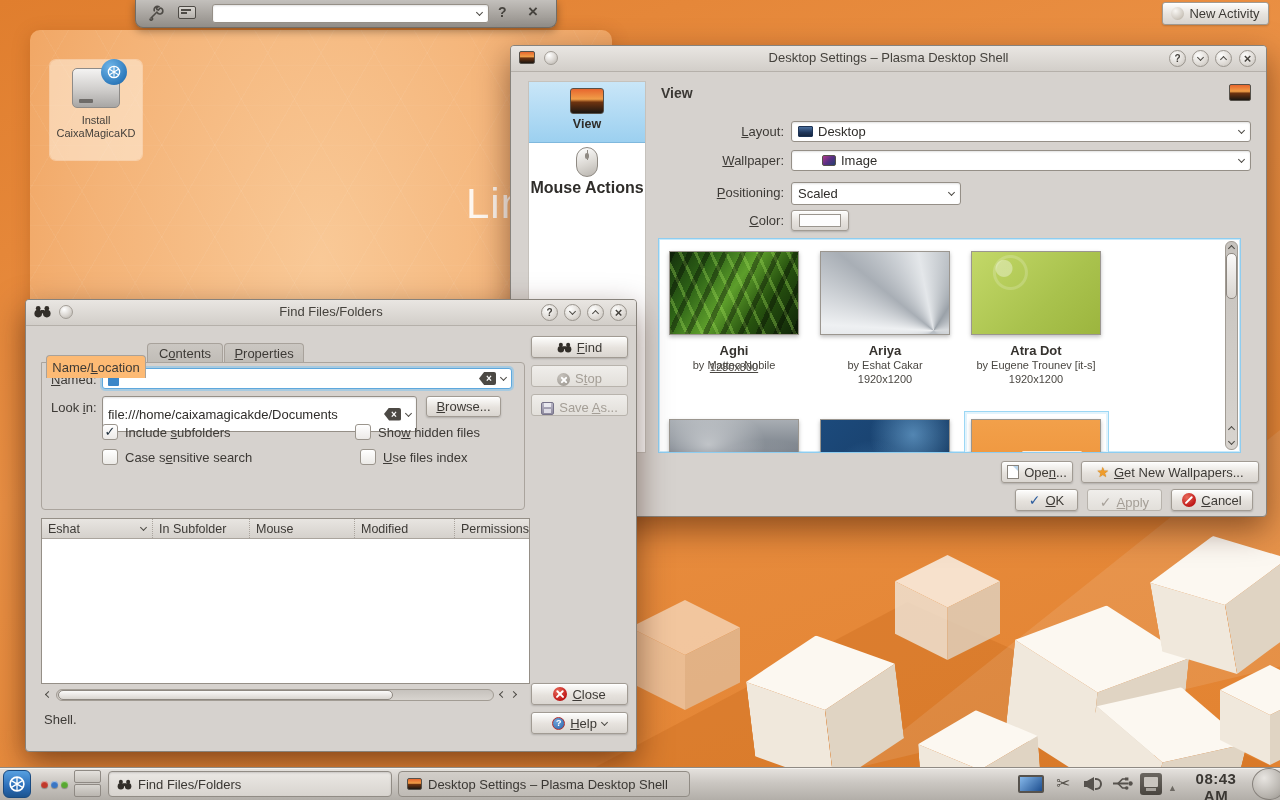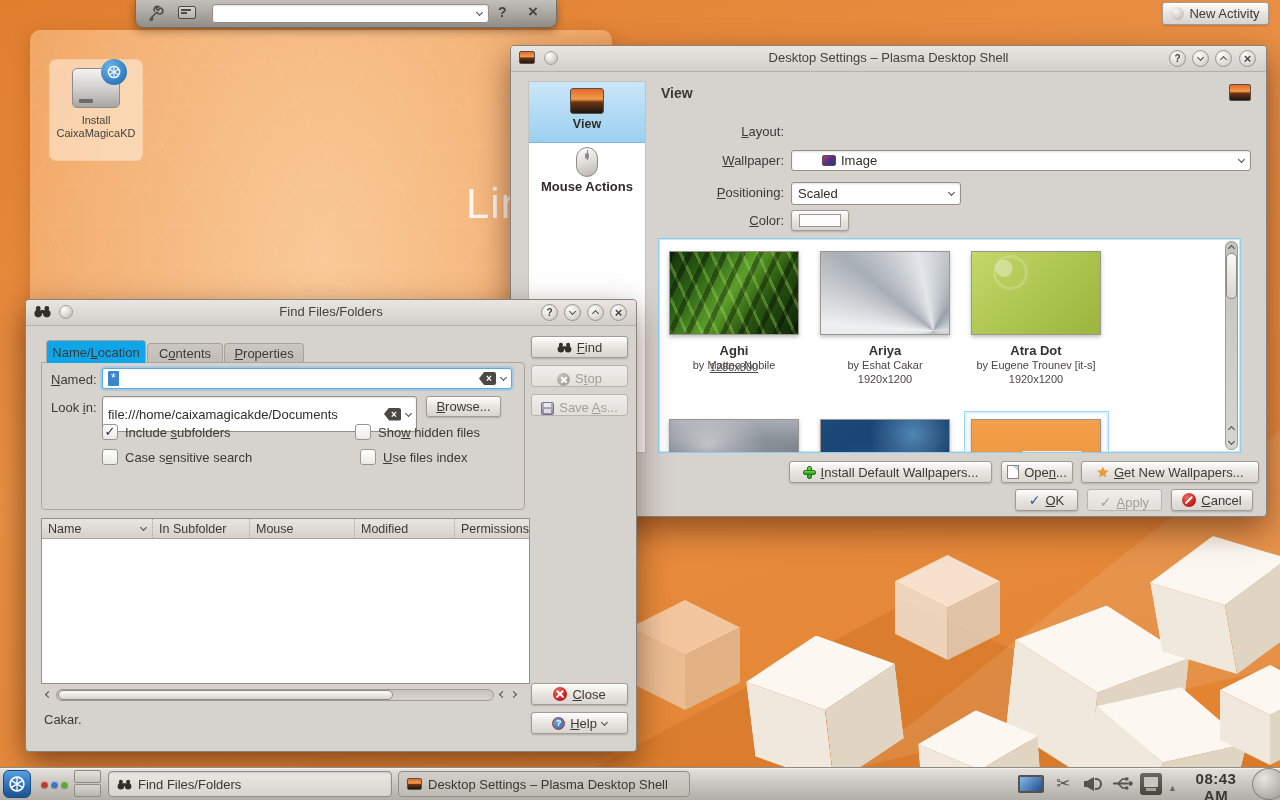--- a/index.html
+++ b/index.html
@@ -107,21 +107,21 @@
   .doc::before{content:"";position:absolute;right:0;top:0;border-style:solid;border-width:0 5px 5px 0;border-color:transparent #b9d4ea transparent transparent;}
   .helpic{width:13px;height:13px;border-radius:50%;background:radial-gradient(circle at 35% 30%,#6fa6dd,#2a62a8);border:1px solid #b03030;
     display:flex;align-items:center;justify-content:center;box-sizing:border-box;}
   .helpic::before{content:"?";color:#fff;font-size:9px;font-weight:bold;}
   .wrench svg,.usb svg,.emblem svg{display:block;}
   .scissors::before{content:"✂";font-size:17px;color:#545049;}
   .triup::before{content:"▲";font-size:9px;color:#6d6963;}
   
   .tab{position:absolute;border:1px solid #a8a29b;border-bottom:none;border-radius:4px 4px 0 0;
     display:flex;align-items:center;justify-content:center;font-size:13px;color:#3d3a36;box-sizing:border-box;}
-  .tab.active{background:#0ea5e9;height:23px;z-index:3;}
+  .tab.active{background:#fdba74;height:23px;z-index:3;margin-top:15px;}
   .tab.inactive{background:linear-gradient(#cbc7c2,#c0bcb6);height:20px;}
   
   .thead{display:flex;background:linear-gradient(#e8e5e1,#d5d1cc);border-bottom:1px solid #aaa49d;height:19px;font-size:12.5px;color:#3d3a36;}
   .thead .hc{display:flex;align-items:center;padding:0 6px;box-sizing:border-box;border-left:1px dotted #aaa49d;white-space:nowrap;overflow:hidden;}
   .thead .hc:first-child{border-left:none;}
   
   .sb-track{background:linear-gradient(#c6c2bd,#d8d4cf);border:1px solid #a29c94;border-radius:6px;box-sizing:border-box;}
   .sb-thumb{background:linear-gradient(#fbfaf9,#d9d5d0);border:1px solid #8e8881;border-radius:5px;box-sizing:border-box;}
   .sb-btn{position:absolute;display:flex;align-items:center;justify-content:center;width:12px;height:12px;}
   
@@ -255,28 +255,34 @@
     <span class="tbtn glyph-x" style="right:10px;"></span>
   </div>
 
   <div class="abs" style="left:17px;top:35px;width:118px;height:372px;background:#fff;border:1px solid #c6c2bc;box-sizing:border-box;">
     <div class="abs" style="left:0;top:0;width:116px;height:60px;background:linear-gradient(#c9e6f8,#9cd0f0);border-bottom:1px solid #7fb8dd;display:flex;flex-direction:column;align-items:center;">
       <span class="mon" style="width:34px;height:26px;margin-top:6px;border-radius:3px;"></span>
       <span style="font-size:12.5px;font-weight:bold;color:#2f2d2a;margin-top:3px;">View</span>
     </div>
     <div class="abs" style="left:0;top:61px;width:116px;height:58px;display:flex;flex-direction:column;align-items:center;">
       <span class="mouse" style="margin-top:4px;"></span>
-      <span style="font-size:13px;font-weight:bold;color:#2f2d2a;margin-top:2px;">Mouse Actions</span>
+      <span style="font-size:16px;font-weight:bold;color:#2f2d2a;margin-top:2px;">Mouse Actions</span>
     </div>
   </div>
 
   <div class="abs" style="left:150px;top:39px;font-size:14px;font-weight:bold;color:#3b3834;">View</div>
   <span class="abs mon" style="left:718px;top:38px;width:22px;height:17px;border-radius:2px;"></span>
 
   <span class="label" style="left:153px;top:78px;width:120px;text-align:right;"><u>L</u>ayout:</span>
+  <div class="combo" style="left:280px;top:75px;width:460px;height:21px;">
+    <span class="layout-ic"></span>
+    <span>Desktop</span>
+    <span class="spacer"></span>
+      <span class="chev down sm"></span>
+  </div>
 
   <span class="label" style="left:153px;top:107px;width:120px;text-align:right;"><u>W</u>allpaper:</span>
   <div class="combo" style="left:280px;top:104px;width:460px;height:21px;padding-left:30px;">
     <span class="mon" style="width:14px;height:11px;background:linear-gradient(135deg,#b03a8c 0%,#5a2f84 50%,#23406e 100%);"></span>
     <span>Image</span>
     <span class="spacer"></span>
       <span class="chev down sm"></span>
   </div>
 
   <span class="label" style="left:153px;top:139px;width:120px;text-align:right;"><u>P</u>ositioning:</span>
@@ -319,24 +325,20 @@
         <span class="chev up sm"></span>
       </div>
     <div class="sb-btn" style="left:566px;top:183px;">
         <span class="chev up sm"></span>
       </div>
     <div class="sb-btn" style="left:566px;top:197px;">
         <span class="chev down sm"></span>
       </div>
   </div>
 
-  <div class="btn" style="left:278px;top:415px;width:203px;height:22px;">
-    <span class="plus"></span>
-    <span><u>I</u>nstall Default Wallpapers...</span>
-  </div>
   <div class="btn" style="left:490px;top:415px;width:72px;height:22px;">
     <span class="doc"></span>
     <span>Ope<u>n</u>...</span>
   </div>
   <div class="btn" style="left:570px;top:415px;width:178px;height:22px;">
     <span class="star"></span>
     <span><u>G</u>et New Wallpapers...</span>
   </div>
   <div class="btn" style="left:504px;top:443px;width:63px;height:22px;">
     <span class="okcheck"></span>
@@ -440,21 +442,21 @@
     <span>S<u>t</u>op</span>
   </div>
   <div class="btn disabled" style="left:505px;top:94px;width:97px;height:22px;">
     <span class="floppy"></span>
     <span>Save <u>A</u>s...</span>
   </div>
 
   <div class="abs" style="left:15px;top:218px;width:489px;height:166px;border:1px solid #958f87;background:#fff;box-sizing:border-box;overflow:hidden;">
     <div class="thead">
       <div class="hc" style="width:110px;justify-content:space-between;">
-        <span>Name</span>
+        <span>Eshat</span>
         <span class="chev down sm"></span>
       </div>
       <div class="hc" style="width:97px;">
           <span>In Subfolder</span>
         </div>
       <div class="hc" style="width:105px;">
           <span>Mouse</span>
         </div>
       <div class="hc" style="width:100px;">
           <span>Modified</span>
@@ -471,21 +473,21 @@
     </div>
   <div class="abs sb-track" style="left:30px;top:389px;width:438px;height:12px;"></div>
   <div class="abs sb-thumb" style="left:32px;top:390px;width:335px;height:10px;"></div>
   <div class="sb-btn" style="left:470px;top:388px;">
       <span class="chev left sm"></span>
     </div>
   <div class="sb-btn" style="left:481px;top:388px;">
       <span class="chev right sm"></span>
     </div>
 
-  <div class="abs" style="left:18px;top:412px;font-size:13px;color:#3d3a36;">Cakar.</div>
+  <div class="abs" style="left:18px;top:412px;font-size:13px;color:#3d3a36;">Shell.</div>
 
   <div class="btn" style="left:505px;top:383px;width:97px;height:22px;">
     <span class="redcircle xmark"></span>
     <span><u>C</u>lose</span>
   </div>
   <div class="btn" style="left:505px;top:412px;width:97px;height:22px;">
     <span class="helpic"></span>
     <span><u>H</u>elp</span>
     <span class="chev down sm"></span>
   </div>

